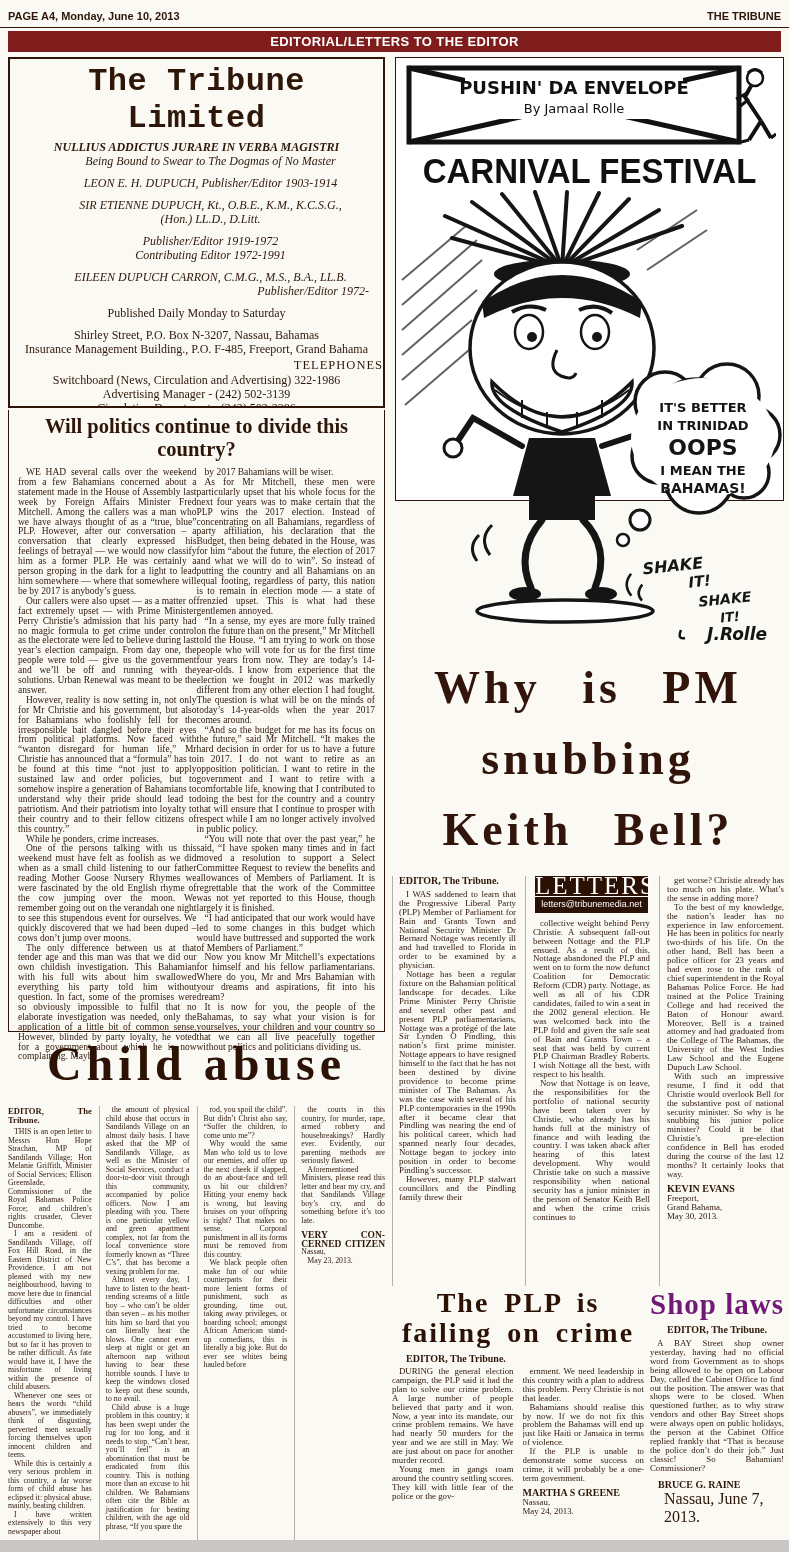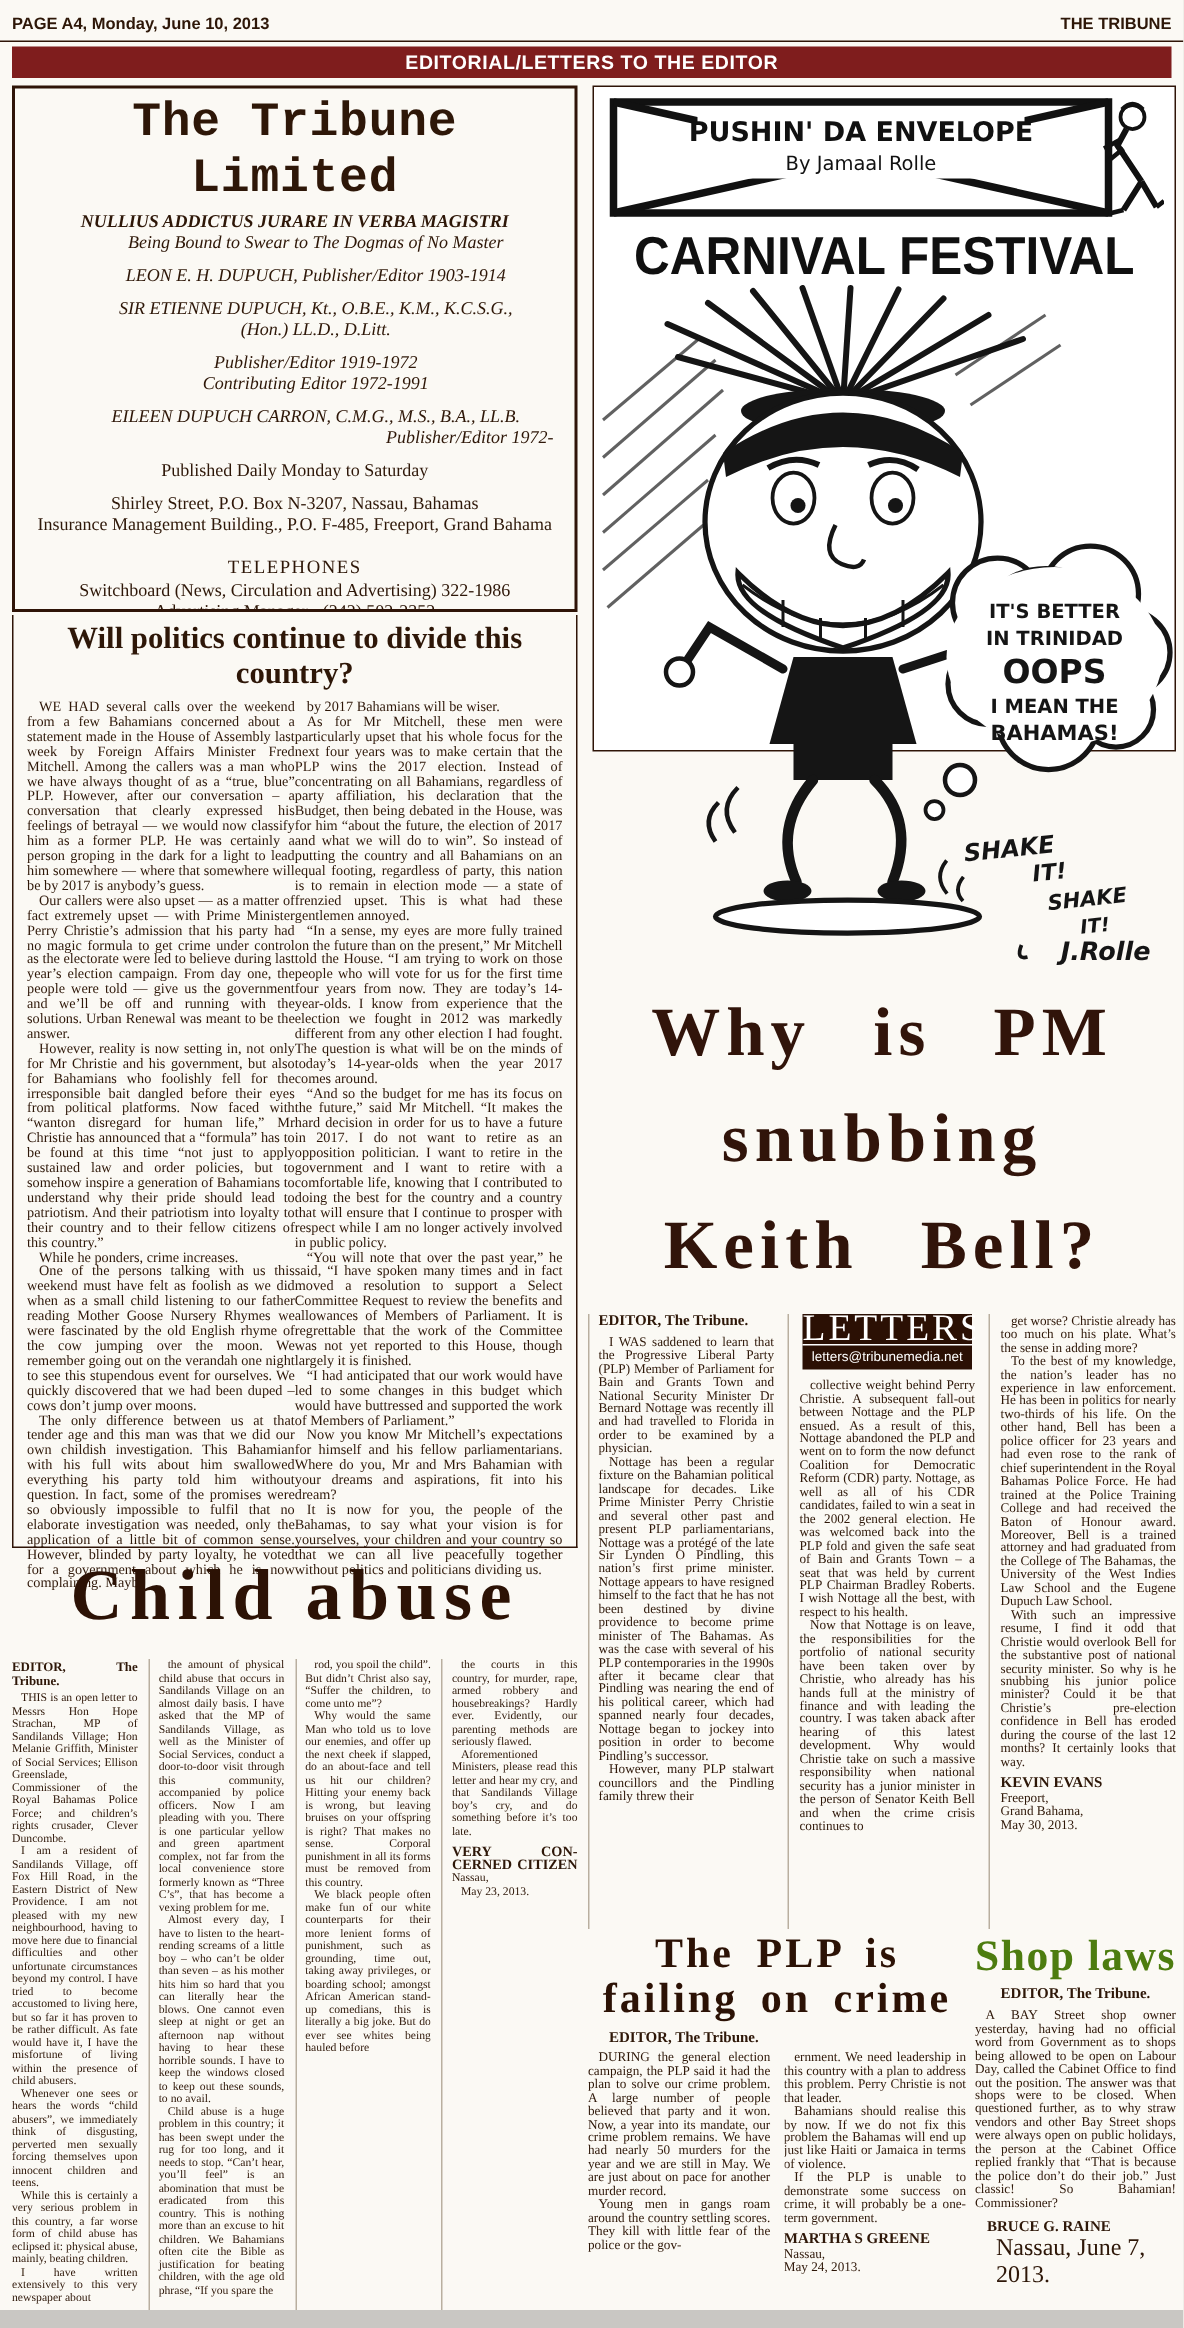--- a/index.html
+++ b/index.html
@@ -16,21 +16,21 @@
           text-align:center;line-height:21px;letter-spacing:.4px;}
   
   .masthead{position:absolute;left:8px;top:57px;width:377px;height:351px;border:2px solid #2f1407;
             text-align:center;box-sizing:border-box;padding-top:4px;overflow:hidden;}
   .mh-title{font-size:32px;font-weight:bold;letter-spacing:.5px;font-family:Liberation Mono, monospace;}
   .mh-it{font-style:italic;font-size:12px;line-height:14px;padding-left:28px;}
   .mh-b{font-style:italic;font-weight:bold;font-size:12px;line-height:14px;}
   .mh-gap{margin-top:8px;}
   .mh-right{text-align:right;padding-right:14px;}
   .mh-rom{font-size:12px;line-height:14px;}
-  .mh-caps{font-size:12.5px;letter-spacing:1px;margin-top:15px;}
+  .mh-caps{font-size:12.5px;letter-spacing:1px;margin-top:2px;text-align:right;}
   .mh-list p{margin:0;font-size:12px;line-height:14px;}
   
   .editorial{position:absolute;left:8px;top:410px;width:377px;height:622px;box-sizing:border-box;
              border-left:1px solid #2f1407;border-right:1px solid #2f1407;border-bottom:1px solid #2f1407;}
   .ed-title{font-size:20.5px;text-align:center;padding:5px 0 4px;font-weight:600;}
   .ed-cols{display:flex;padding:3px 9px;}
   .ed-col{flex:1;font-size:9.5px;line-height:9.9px;text-align:justify;}
   .ed-col p{margin:0;text-indent:8px;}
   
   .child-head{position:absolute;left:8px;top:1036px;width:377px;text-align:center;
@@ -69,21 +69,21 @@
   
   .plp{position:absolute;left:392px;top:1288px;width:252px;height:252px;}
   .plp-head{text-align:center;font-size:28px;font-weight:bold;line-height:30px;
             letter-spacing:2px;word-spacing:6px;color:#2c1205;}
   .plp .editor-line{font-size:10px;margin:5px 0 3px 14px;}
   .plp-cols{display:flex;gap:9px;height:178px;}
   .p-col{flex:1;font-size:8.8px;line-height:8.9px;text-align:justify;overflow:hidden;}
   .p-col p{margin:0;text-indent:7px;}
   
   .shop{position:absolute;left:650px;top:1288px;width:134px;height:252px;}
-  .shop-head{text-align:center;font-size:29px;font-weight:bold;color:#4d7c0f;letter-spacing:1px;}
+  .shop-head{text-align:center;font-size:29px;font-weight:bold;color:#701a75;letter-spacing:1px;}
   .shop .editor-line{font-size:10px;text-align:center;margin:3px 0 4px;}
   .shop-body{font-size:8.8px;line-height:8.9px;text-align:justify;}
   .shop-body p{margin:0;text-indent:7px;}
   
   .jline{display:flex;justify-content:space-between;font-weight:bold;font-size:9.5px;}
   .foot-bar{position:absolute;left:0;top:1540px;width:789px;height:12px;background:#c9c7c3;}
   svg text{font-family:"DejaVu Sans",sans-serif;}
 </style>
 </head>
 <body>
@@ -107,21 +107,21 @@
     <div class="mh-it mh-gap">Publisher/Editor 1919-1972</div>
     <div class="mh-it">Contributing Editor 1972-1991</div>
     <div class="mh-it mh-gap">EILEEN DUPUCH CARRON, C.M.G., M.S., B.A., LL.B.</div>
     <div class="mh-it mh-right">Publisher/Editor 1972-</div>
     <div class="mh-rom mh-gap">Published Daily Monday to Saturday</div>
     <div class="mh-rom mh-gap">Shirley Street, P.O. Box N-3207, Nassau, Bahamas</div>
     <div class="mh-rom">Insurance Management Building., P.O. F-485, Freeport, Grand Bahama</div>
     <div class="mh-caps">TELEPHONES</div>
     <div class="mh-list">
         <p>Switchboard (News, Circulation and Advertising) 322-1986</p>
-        <p>Advertising Manager - (242) 502-2352</p>
+        <p>Advertising Manager - (242) 502-3139</p>
         <p>Circulation Department - (242) 502-2386</p>
         <p>Nassau Fax: - (242) 328-2398</p>
         <p>Freeport, Grand Bahama: 1-(242)-352-6608</p>
       </div>
 
   </div>
 
   <div class="editorial">
     <div class="ed-title">Will politics continue to divide this country?</div>
     <div class="ed-cols">

